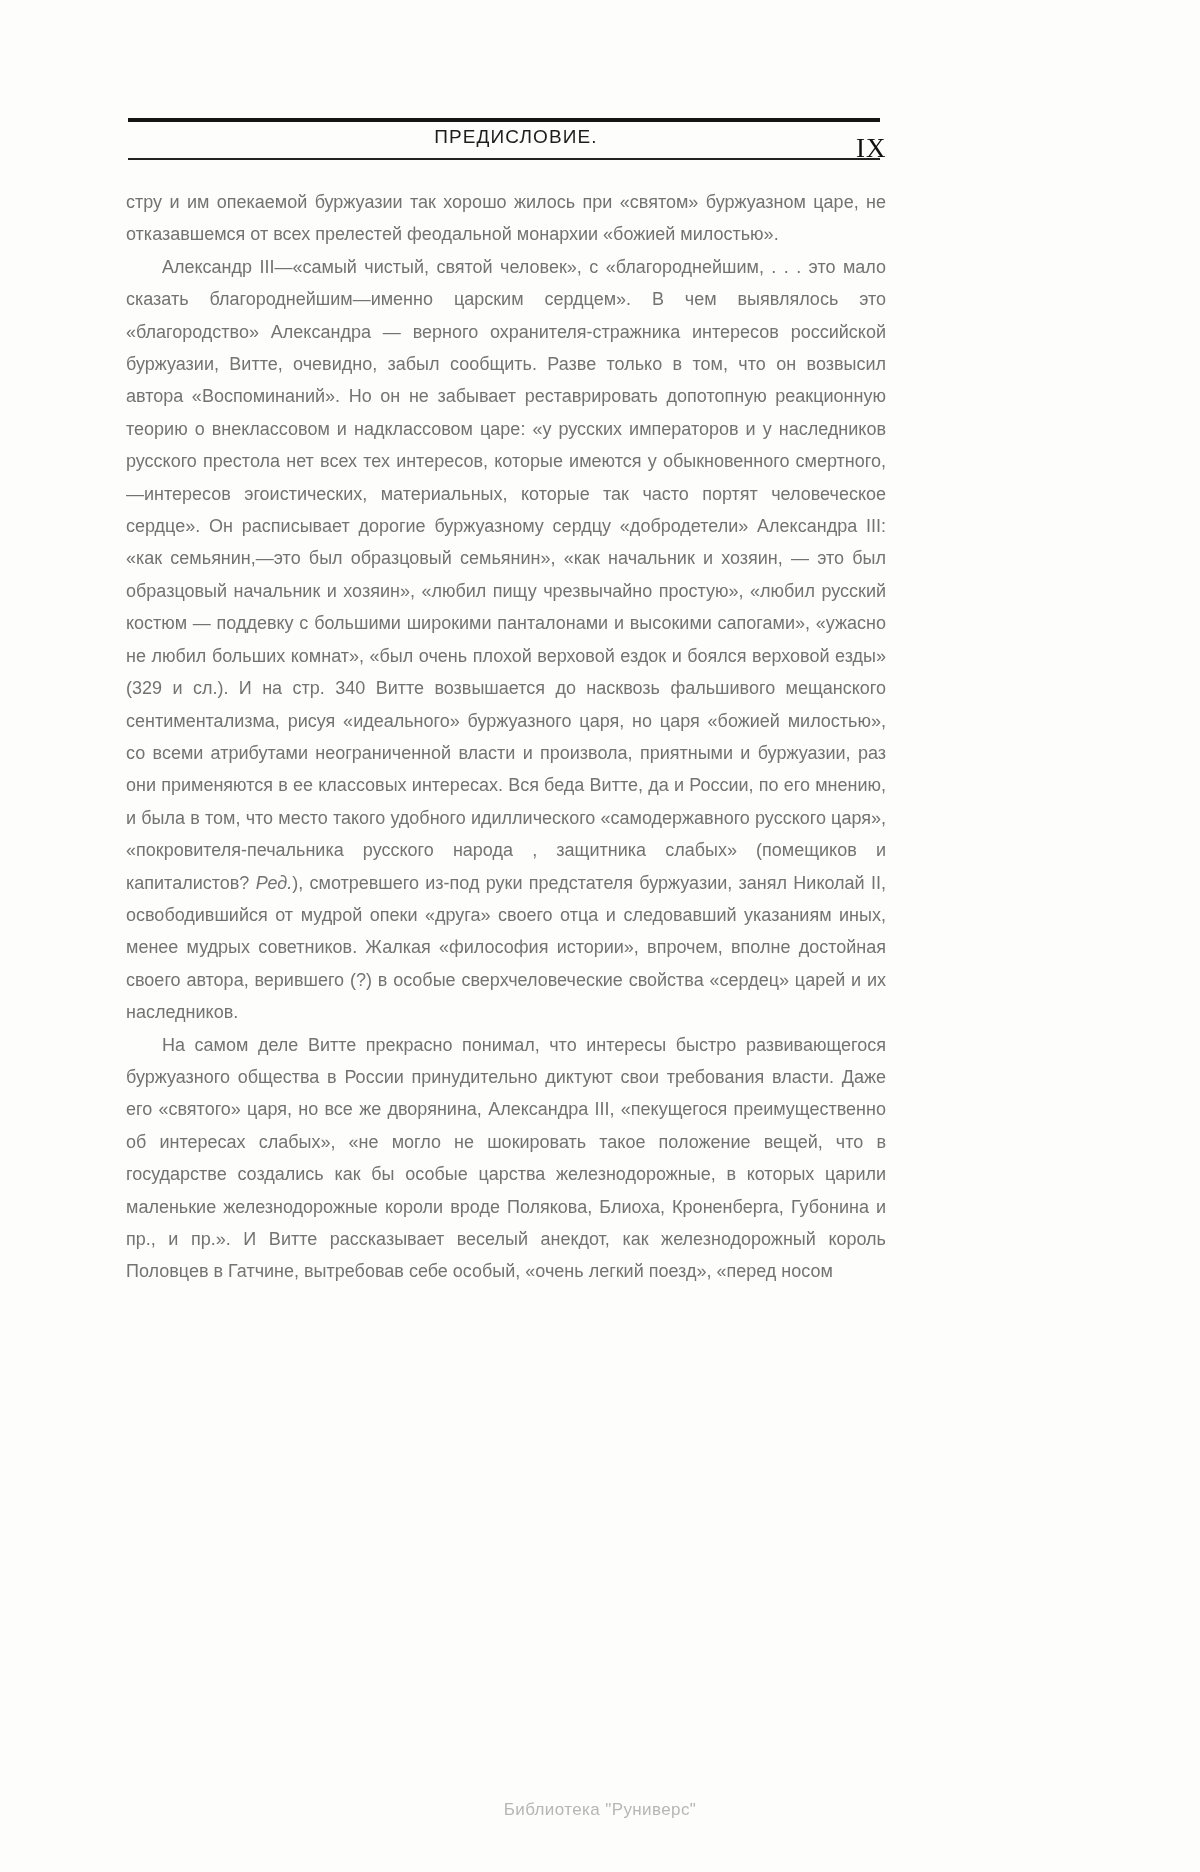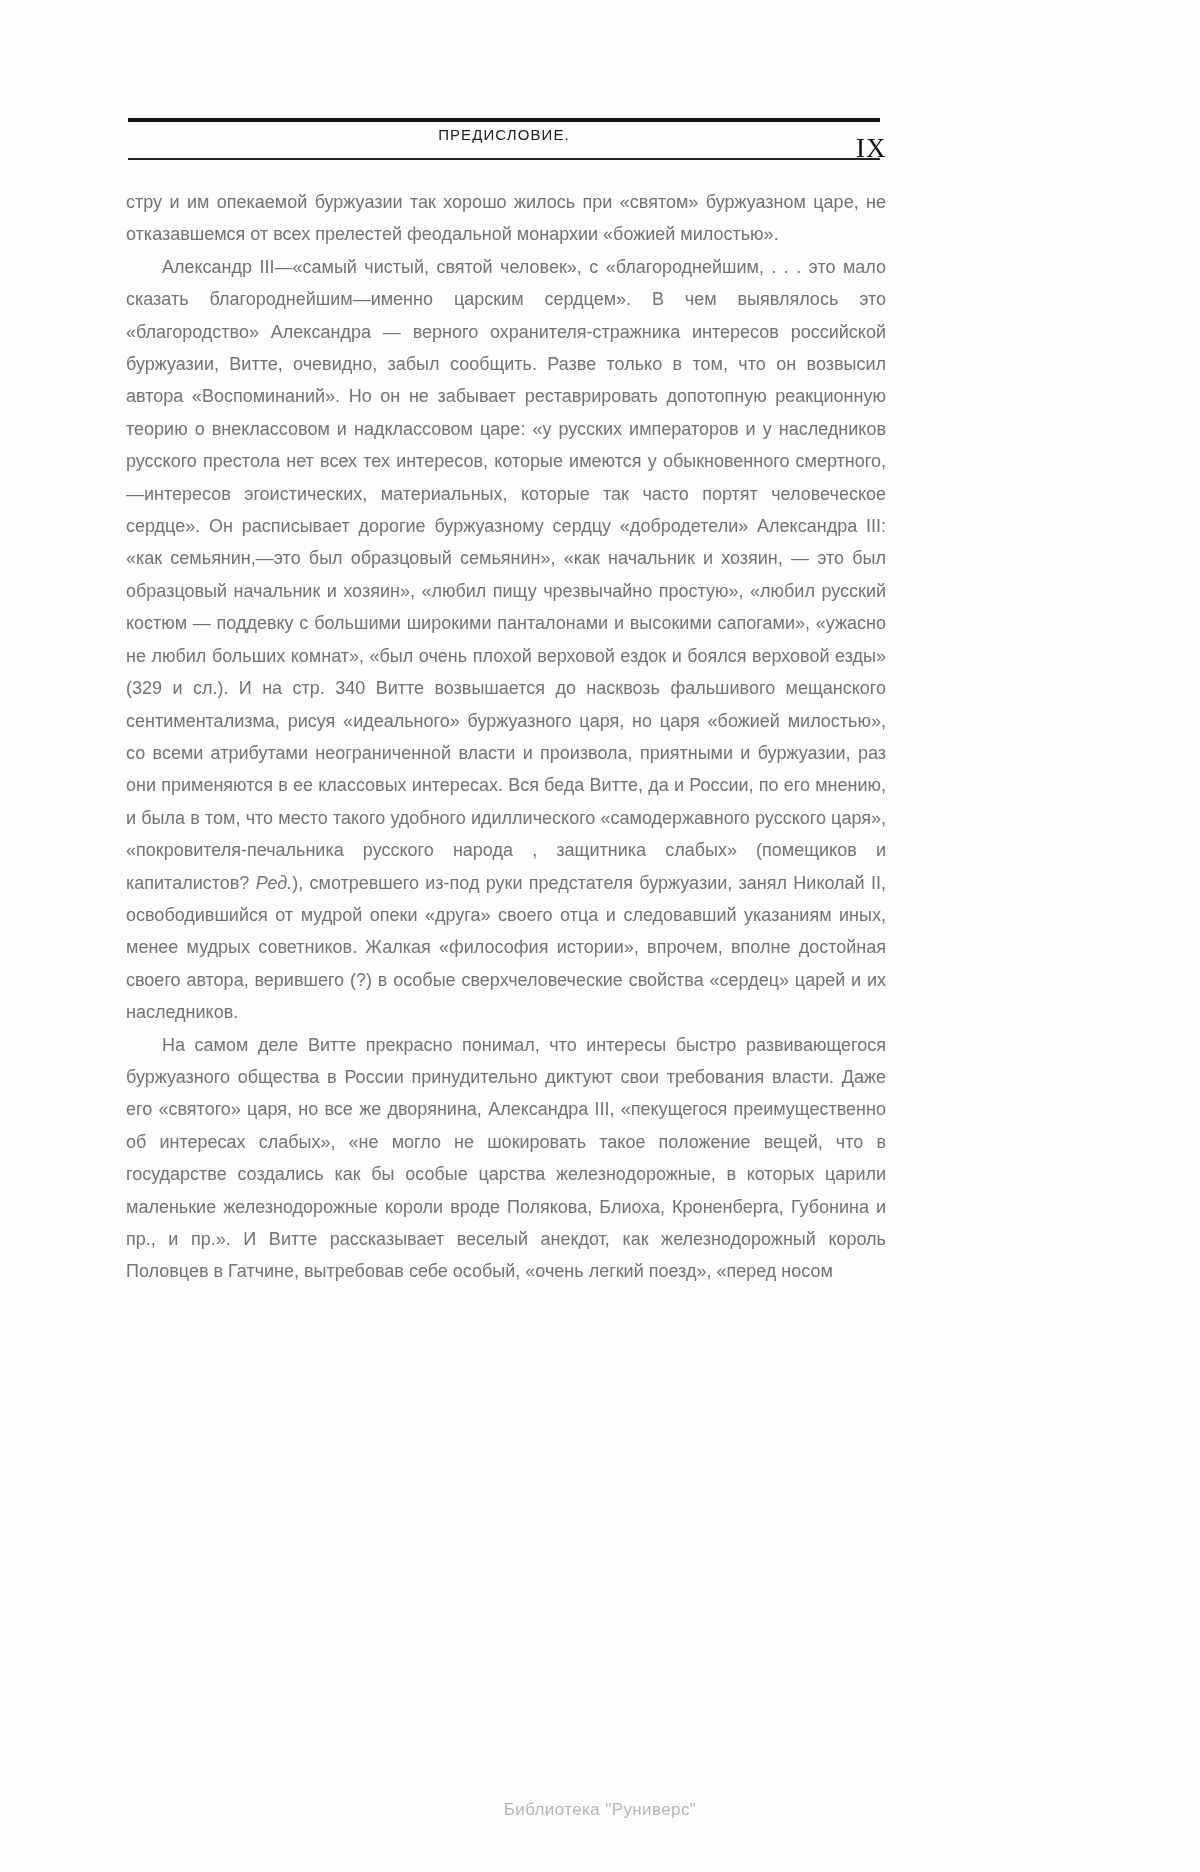--- a/index.html
+++ b/index.html
@@ -38,25 +38,25 @@
     width: 100%;
   }
   .rule-thin {
     height: 2px;
     background: #222222;
     width: 100%;
     margin-top: 36px;
   }
   .header-title {
     position: absolute;
-    left: 0;
+    left: 12px;
     top: 8px;
     width: 100%;
     text-align: center;
-    font-size: 15px;
+    font-size: 19px;
     letter-spacing: 1.1px;
     color: #1d1d1d;
     font-family: "Liberation Sans", sans-serif;
   }
   .page-number {
     position: absolute;
     left: 856px;
     top: 133px;
     font-size: 27px;
     font-weight: 400;

